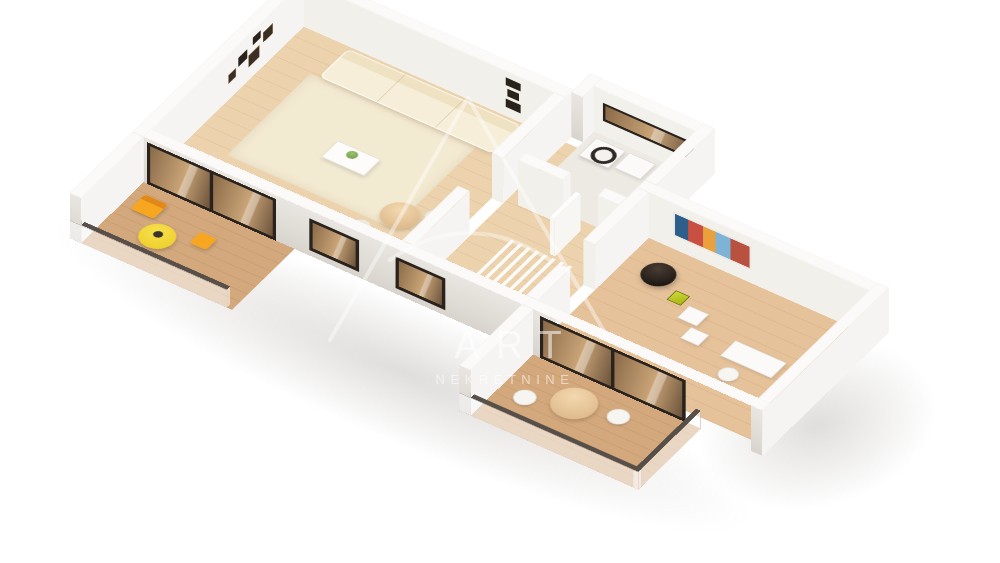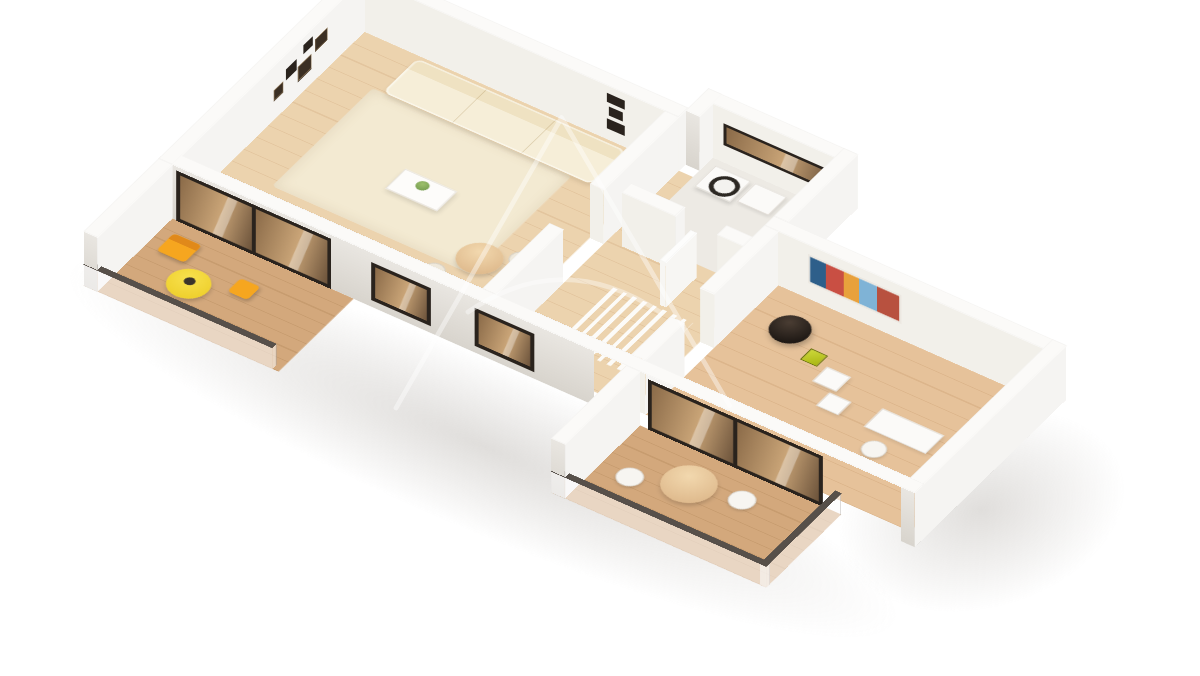--- a/index.html
+++ b/index.html
@@ -280,14 +280,16 @@
         <div class="r"></div>
     </div>
 
   </div>
 
   <div class="wm">
     <svg width="300" height="260" viewBox="0 0 300 260">
       <polyline points="10,252 148,10 288,250" fill="none" stroke="rgba(255,255,255,0.42)" stroke-width="4" stroke-linecap="round" stroke-linejoin="round"></polyline>
       <path d="M 70 172 Q 148 118 230 172" fill="none" stroke="rgba(255,255,255,0.38)" stroke-width="4" stroke-linecap="round"></path>
     </svg>
+    <div class="wm-brand">ART</div>
+    <div class="wm-sub">NEKRETNINE</div>
   </div>
 </div>
 
 </body></html>

